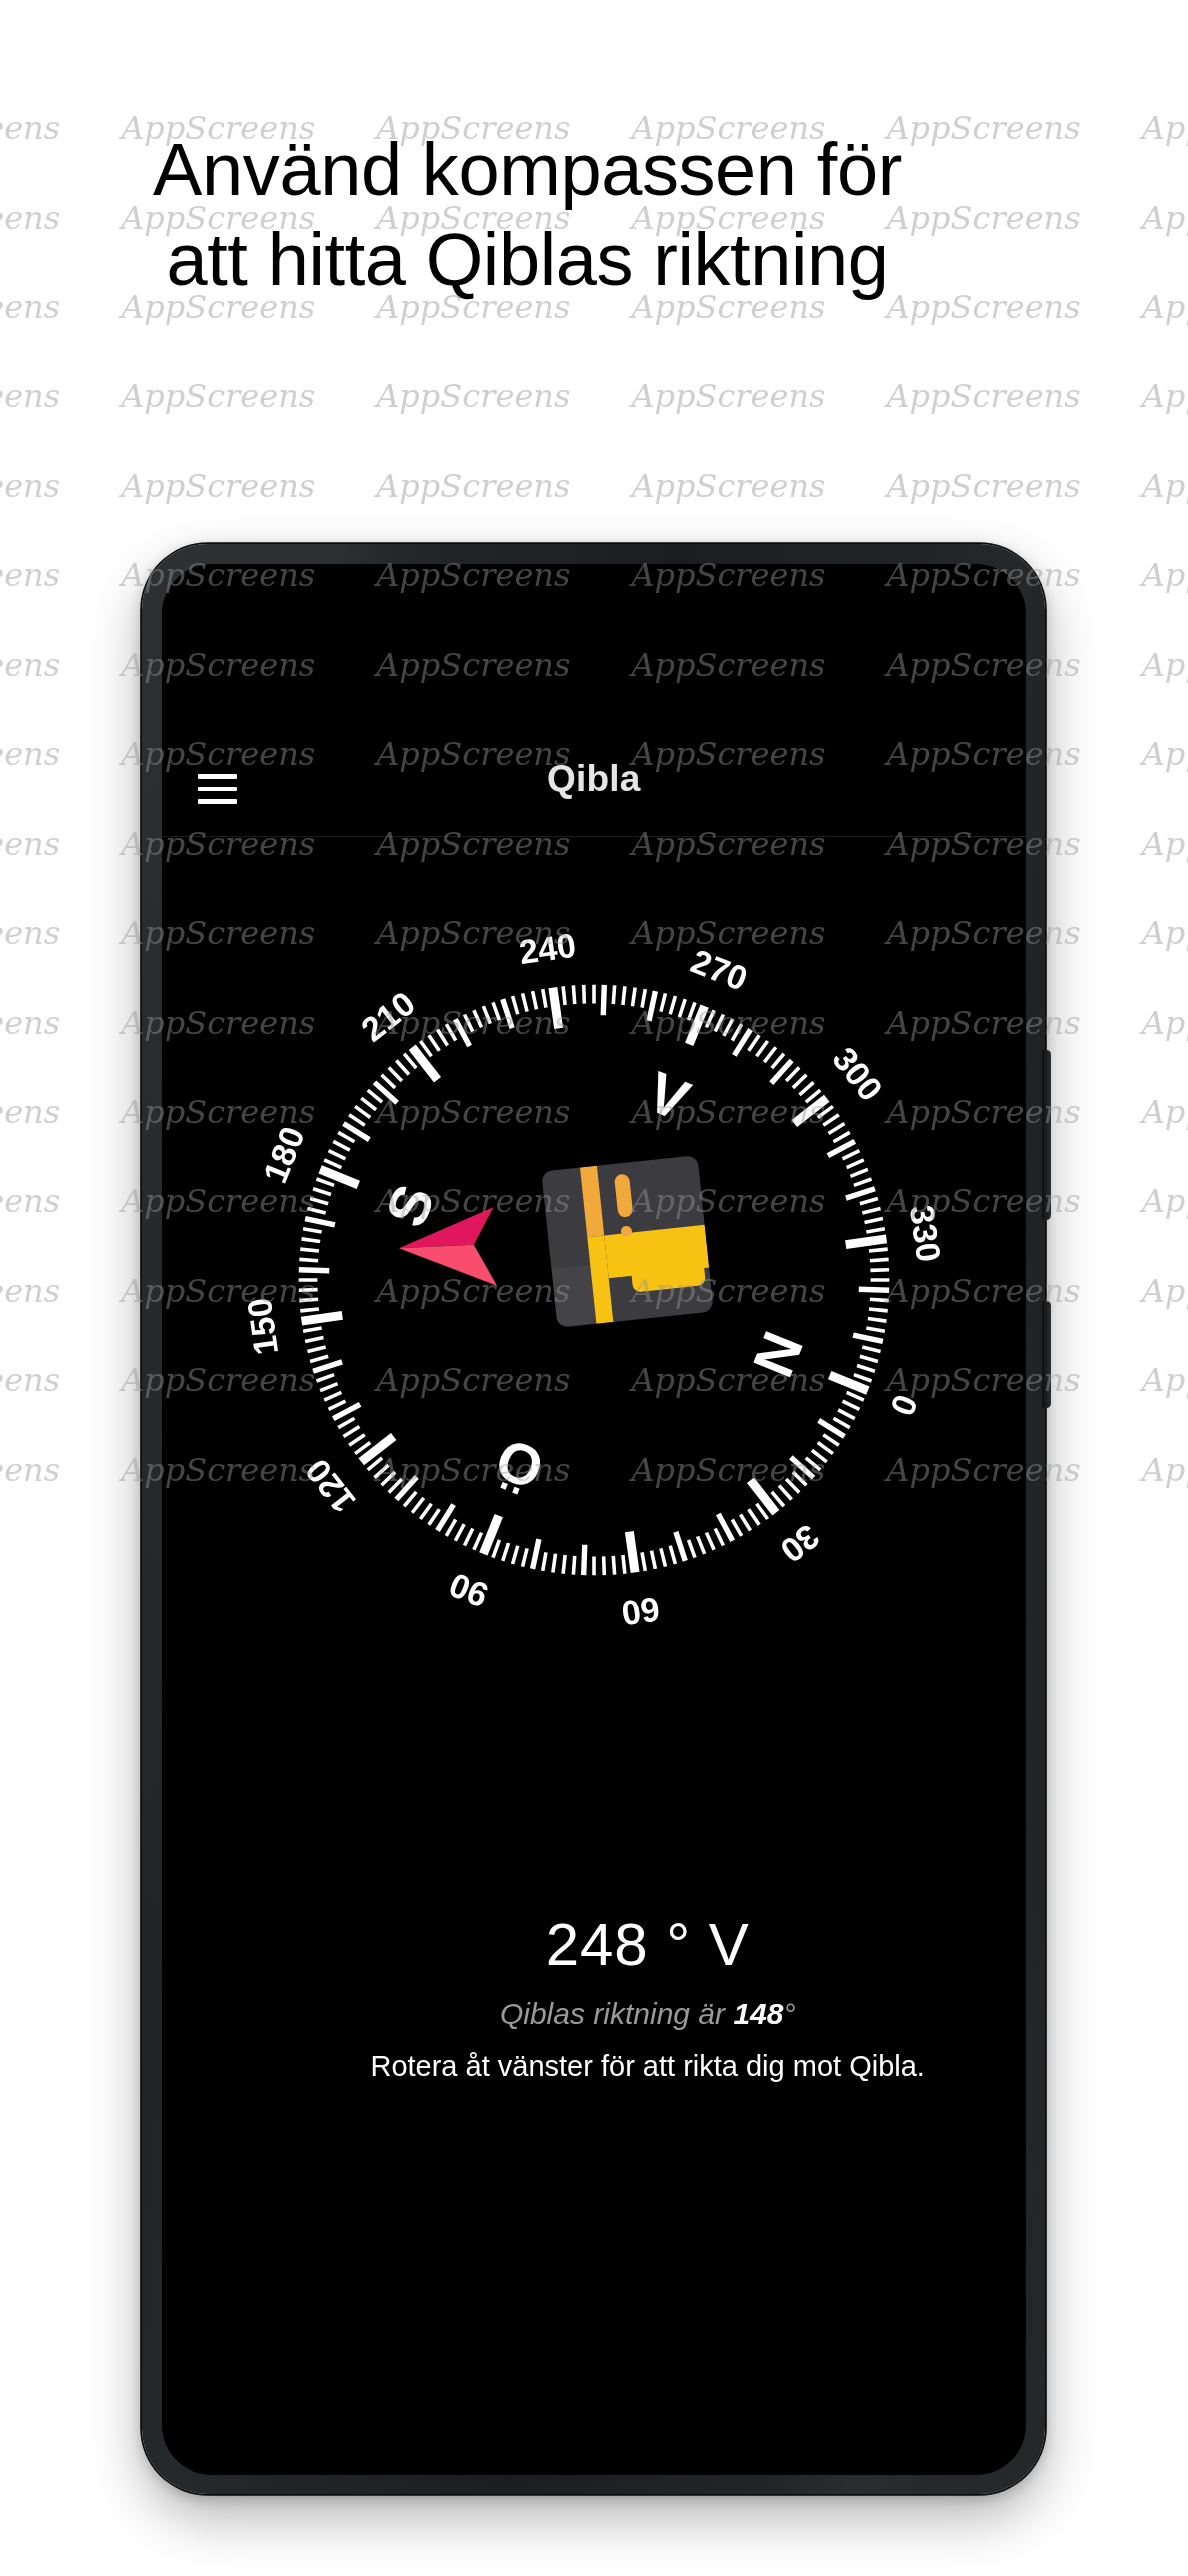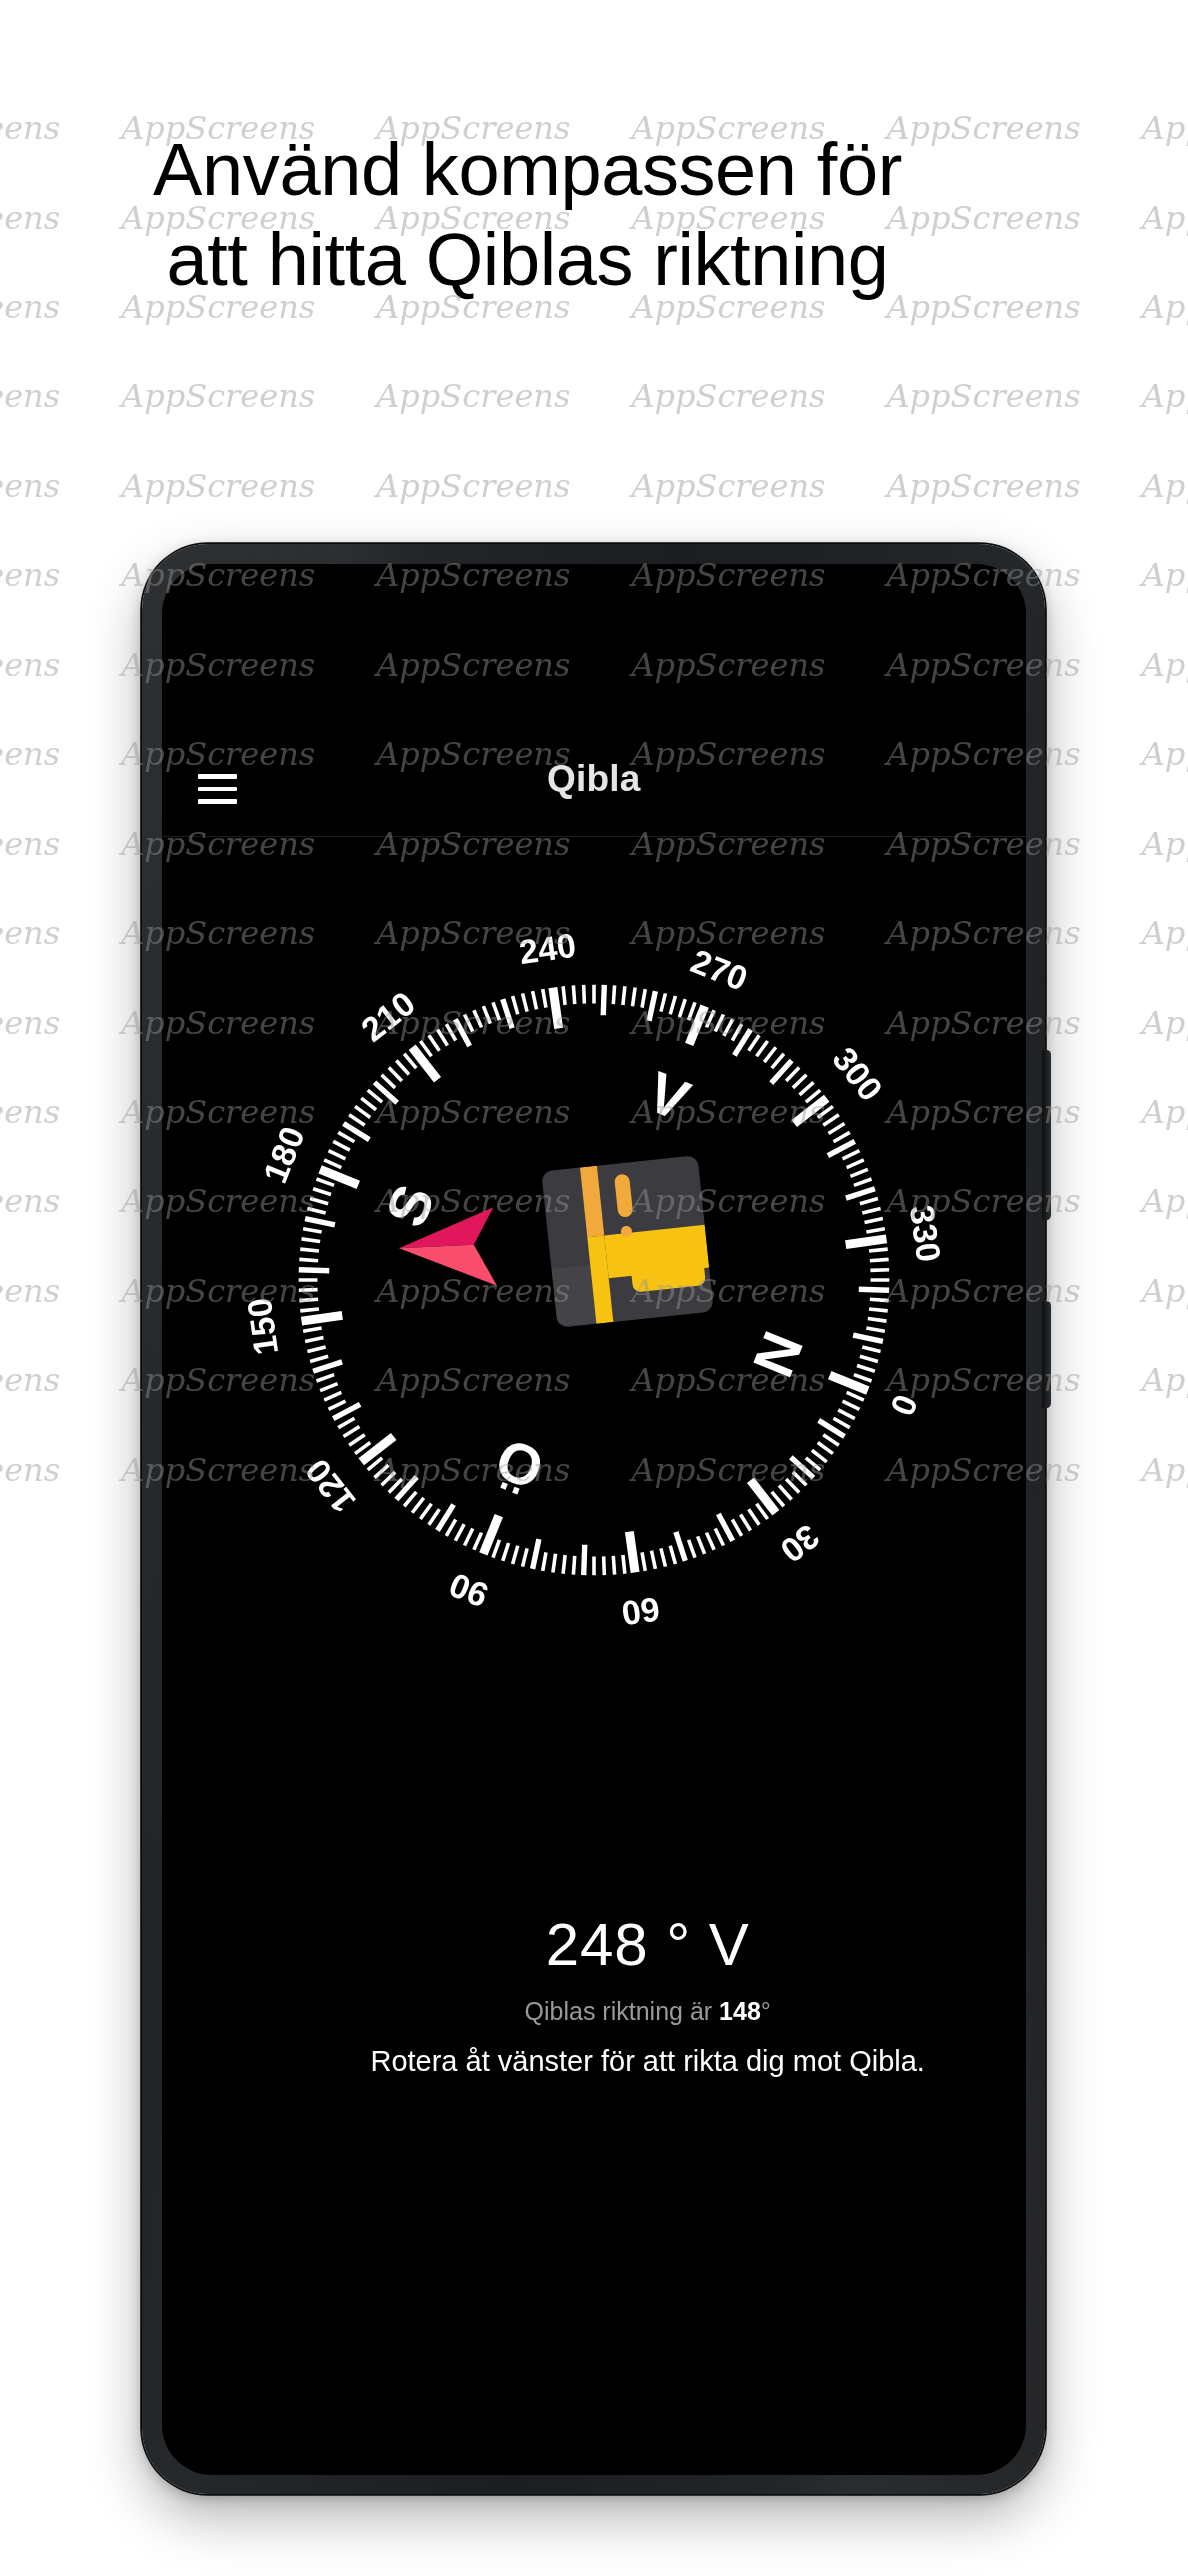--- a/index.html
+++ b/index.html
@@ -165,22 +165,23 @@
   }
   #heading-value{
     color:#ffffff;
     font-size:60px;
     font-weight:400;
     letter-spacing:0.9px;
   }
   #qibla-direction-line{
     margin-top:18px;
     color:#9a9a9a;
-    font-size:25px;
+    font-size:30px;
     font-weight:400;
+    font-style:italic;
   }
   #qibla-direction-line b{ color:#ffffff; font-weight:700; }
   #rotate-hint{
     margin-top:19.7px;
     color:#ffffff;
     font-size:29px;
     font-weight:400;
   }
 
   

